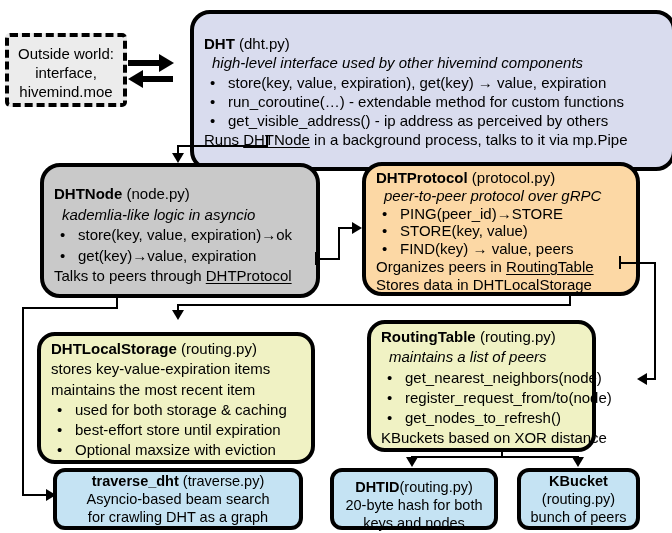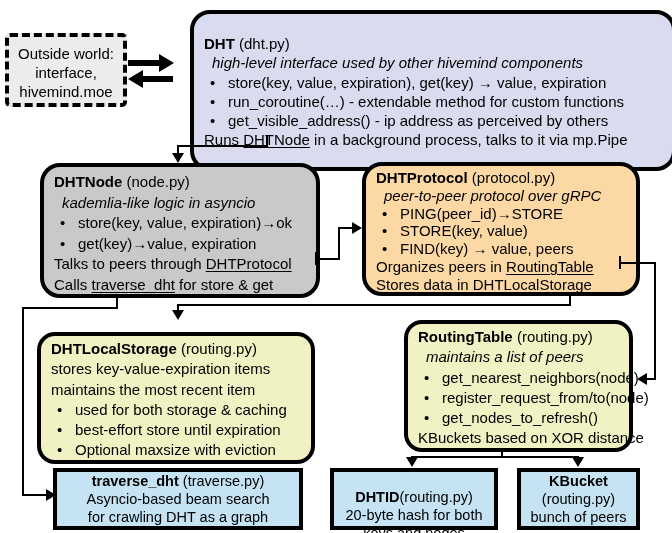--- a/index.html
+++ b/index.html
@@ -2,31 +2,31 @@
 <html style="--border: #000000; --dht_fill: #d9dcee; --dhtnode_fill: #c9c9c9; --dhtprotocol_fill: #fcd8a5; --storage_fill: #f0f2c4; --bottom_fill: #c5e3f3; --outside_fill: #ececec;"><head>
 <meta charset="utf-8">
 <style>
   html,body { margin:0; padding:0; background:#fff; }
   .stage {
     position:relative; width:672px; height:533px; background:#fff;
     font-family:"Liberation Sans", sans-serif; color:#000; overflow:hidden;
   }
   .box { position:absolute; box-sizing:border-box; border:4px solid var(--border); font-size:15px; }
   .rbox { border-radius:20px; }
-  .sbox { border-radius:0; border-width:4px; text-align:center; font-size:14.5px; }
+  .sbox { border-radius:12px; border-width:4px; text-align:center; font-size:14.5px; }
   .dashed { border:4px dashed var(--border); border-radius:5px; text-align:center; }
 
   .box-outside { left:5px; top:33px; width:122px; height:74px; background:var(--outside_fill); line-height:19px; padding-top:7px; }
   .box-dht { left:190px; top:10px; width:486px; height:161px; background:var(--dht_fill); line-height:19.3px; padding:20px 6px; }
-  .box-dhtnode { left:40px; top:163px; width:280px; height:135px; background:var(--dhtnode_fill); line-height:20.5px; padding:5px 6px; }
+  .box-dhtnode { left:40px; top:163px; width:280px; height:135px; background:var(--dhtnode_fill); line-height:20.5px; padding:17px 6px; }
   .box-dhtprotocol { left:362px; top:162px; width:278px; height:134px; background:var(--dhtprotocol_fill); line-height:17.8px; padding:3px 6px; }
   .box-localstorage { left:37px; top:320px; width:278px; height:132px; background:var(--storage_fill); line-height:20.3px; padding:3px 6px; border-radius:18px;margin-top:12px; }
-  .box-routingtable { left:367px; top:320px; width:229px; height:132px; background:var(--storage_fill); line-height:20.3px; padding:3px 6px; border-radius:18px;margin-left:37px; }
+  .box-routingtable { left:367px; top:320px; width:229px; height:132px; background:var(--storage_fill); line-height:20.3px; padding:3px 6px; border-radius:18px; }
   .box-traverse { left:53px; top:468px; width:250px; height:62px; background:var(--bottom_fill); line-height:17.8px; padding-top:1px; }
-  .box-dhtid { left:330px; top:468px; width:168px; height:62px; background:var(--bottom_fill); line-height:17.8px; padding-top:17px; }
+  .box-dhtid { left:330px; top:468px; width:168px; height:62px; background:var(--bottom_fill); line-height:17.8px; padding-top:7px; }
   .box-kbucket { left:517px; top:468px; width:123px; height:62px; background:var(--bottom_fill); line-height:17.8px; padding-top:1px; }
 
   .ln { padding-left:4px; white-space:nowrap; }
   .sub { font-style:italic; padding-left:12px; }
   .it { }
   .b { font-weight:bold; }
   .u { text-decoration:underline; text-underline-offset:2px; }
   .bullet { position:relative; padding-left:28px; white-space:nowrap; }
   .bullet::before { content:"\2022"; position:absolute; left:10px; }
 
@@ -68,21 +68,20 @@
   <div class="cl" style="left:177px; top:145px; width:91px; height:2px;"></div>
   <div class="cl" style="left:177px; top:145px; width:2px; height:9px;"></div>
   <div class="ah ah-down" style="left:172px; top:153px;"></div>
 
   <div class="box rbox box-dhtnode">
     <div class="ln"><span class="b">DHTNode</span><span> (node.py)</span></div>
     <div class="ln sub">kademlia-like logic in asyncio</div>
     <div class="bullet">store(key, value, expiration)→ok</div>
     <div class="bullet">get(key)→value, expiration</div>
     <div class="ln it"><span>Talks to peers through </span><span class="u">DHTProtocol</span></div>
-    <div class="ln it"><span>Calls </span><span class="u">traverse_dht</span><span> for store &amp; get</span></div>
   </div>
 
   <div class="cl" style="left:315px; top:252px; width:2px; height:13px;"></div>
   <div class="cl" style="left:315px; top:258px; width:25px; height:2px;"></div>
   <div class="cl" style="left:338px; top:227px; width:2px; height:33px;"></div>
   <div class="cl" style="left:338px; top:227px; width:15px; height:2px;"></div>
   <div class="ah ah-right" style="left:352px; top:222px;"></div>
 
   <div class="box rbox box-dhtprotocol">
     <div class="ln"><span class="b">DHTProtocol</span><span> (protocol.py)</span></div>

